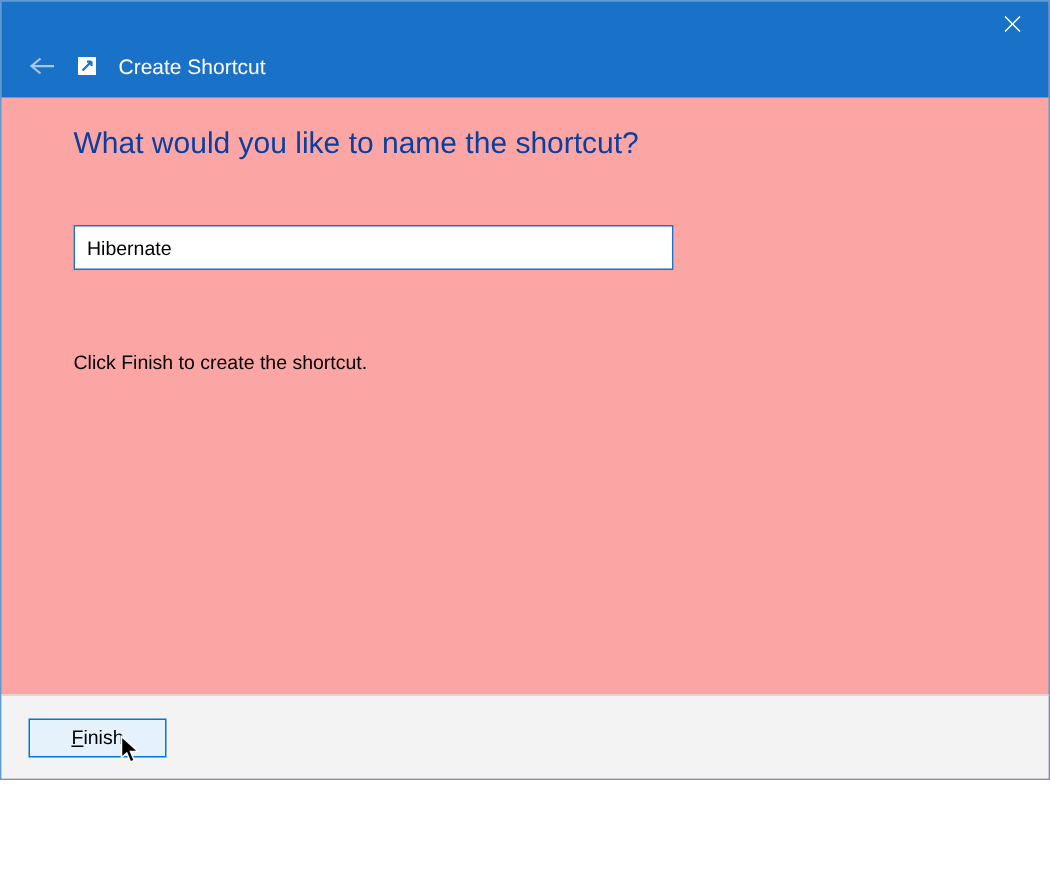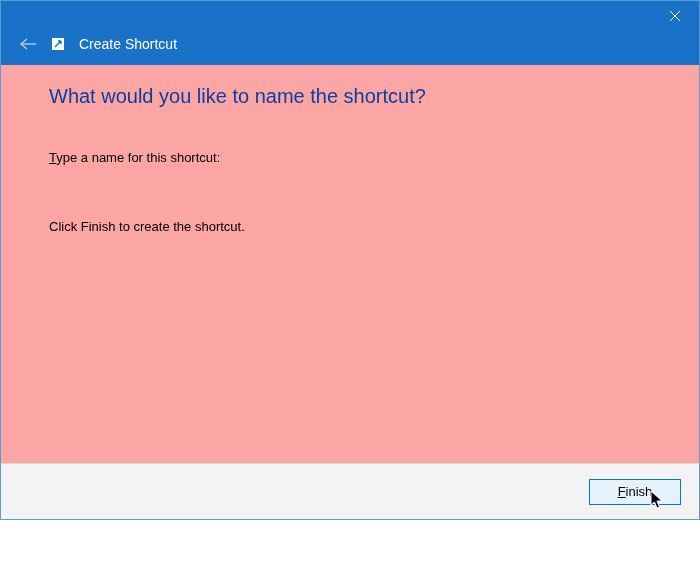--- a/index.html
+++ b/index.html
@@ -67,21 +67,20 @@
   .instruction {
     margin-top: 54px;
     font-size: 13px;
   }
   .footer {
     height: 56px;
     border-top: 1px solid #d8d8d8;
     background: #f3f3f3;
     display: flex;
     align-items: center;
-    justify-content: flex-end;
     padding: 0 18px;
     gap: 8px;
   }
   .btn {
     width: 92px; height: 26px;
     font-size: 13px;
     font-family: inherit;
     background: #e1e1e1;
     border: 1px solid #adadad;
     cursor: pointer;
@@ -122,23 +121,21 @@
             <path d="M4 10 L10 4 M10 4 L7 4 M10 4 L10 7" stroke="#1a72c8" stroke-width="1.5" fill="none"></path>
           </svg>
       </div>
       <span class="title-text">Create Shortcut</span>
     </div>
   </div>
 
   <div class="content">
     <h1 class="heading">What would you like to name the shortcut?</h1>
 
-    <div class="field-label">
-      <span class="underline">T</span><span>ype a name for this shortcut:</span>
-    </div>
+    <input type="text" class="text-input" value="Hibernate" style="">
 
     <div class="instruction">Click Finish to create the shortcut.</div>
   </div>
 
   <div class="footer">
     <button class="btn finish">
       <span class="underline">F</span><span>inish</span>
       <svg class="cursor" width="16" height="20" viewBox="0 0 16 20" style="left:60px; top:10px;">
         <path d="M1 1 L1 15 L4.5 12 L7 18 L9.5 17 L7 11 L12 11 Z" fill="#000" stroke="#fff" stroke-width="1"></path>
       </svg>

